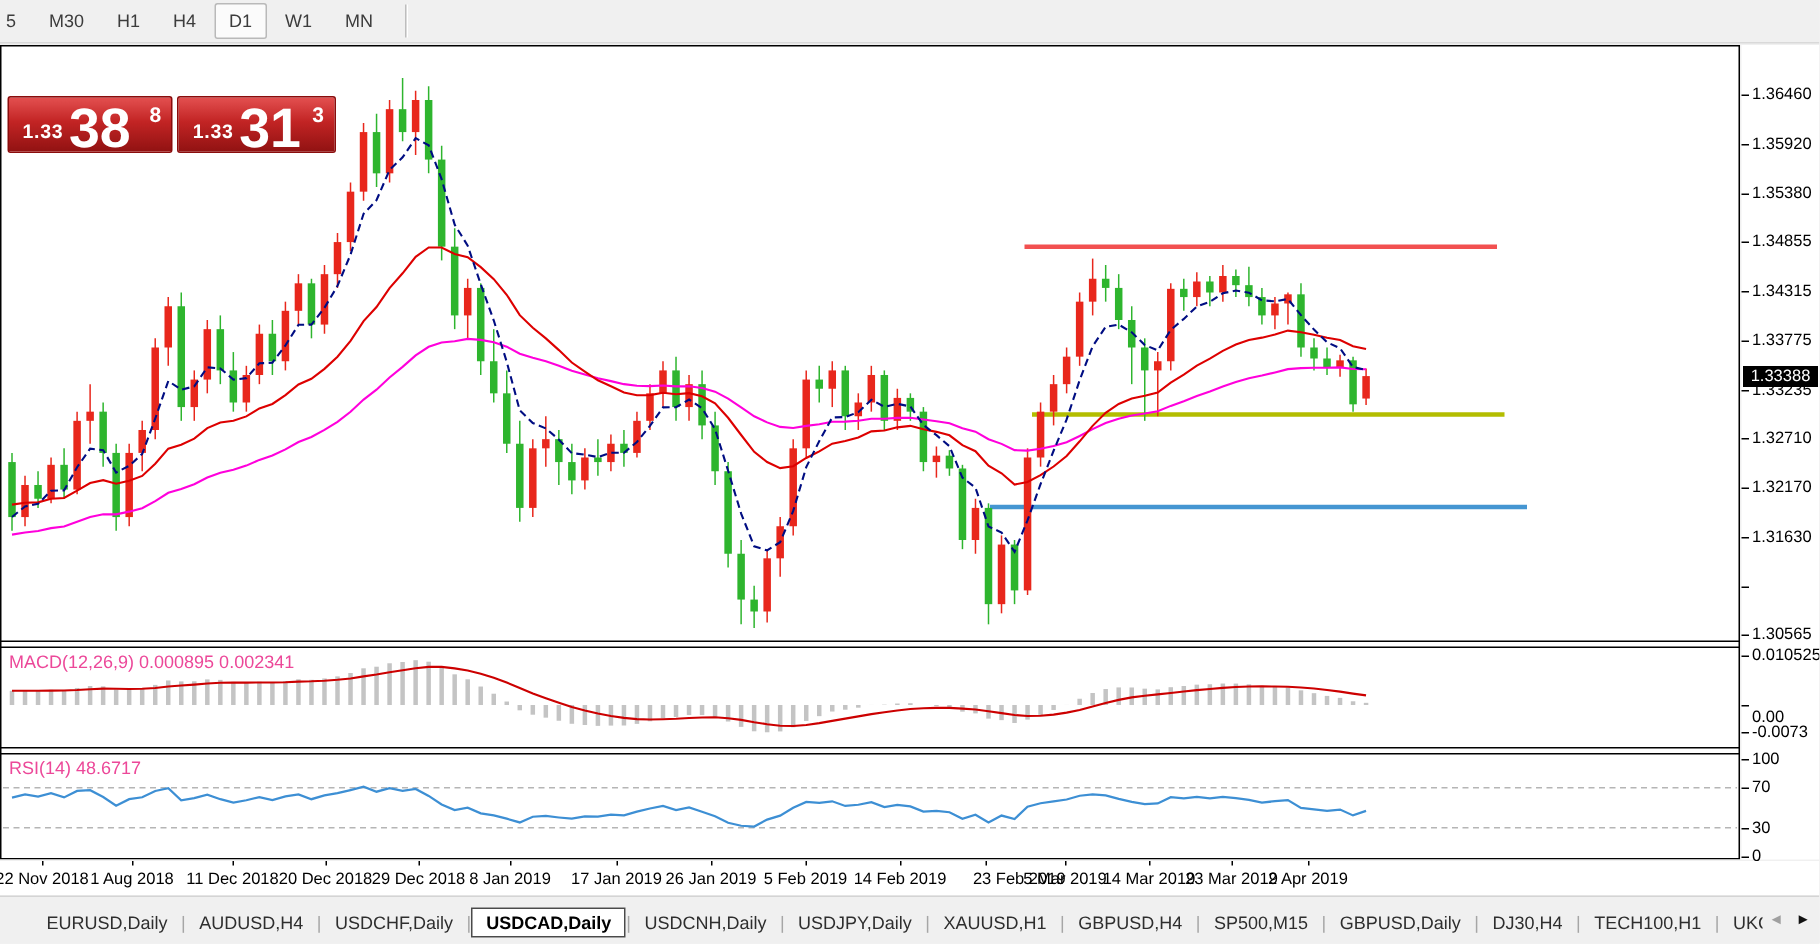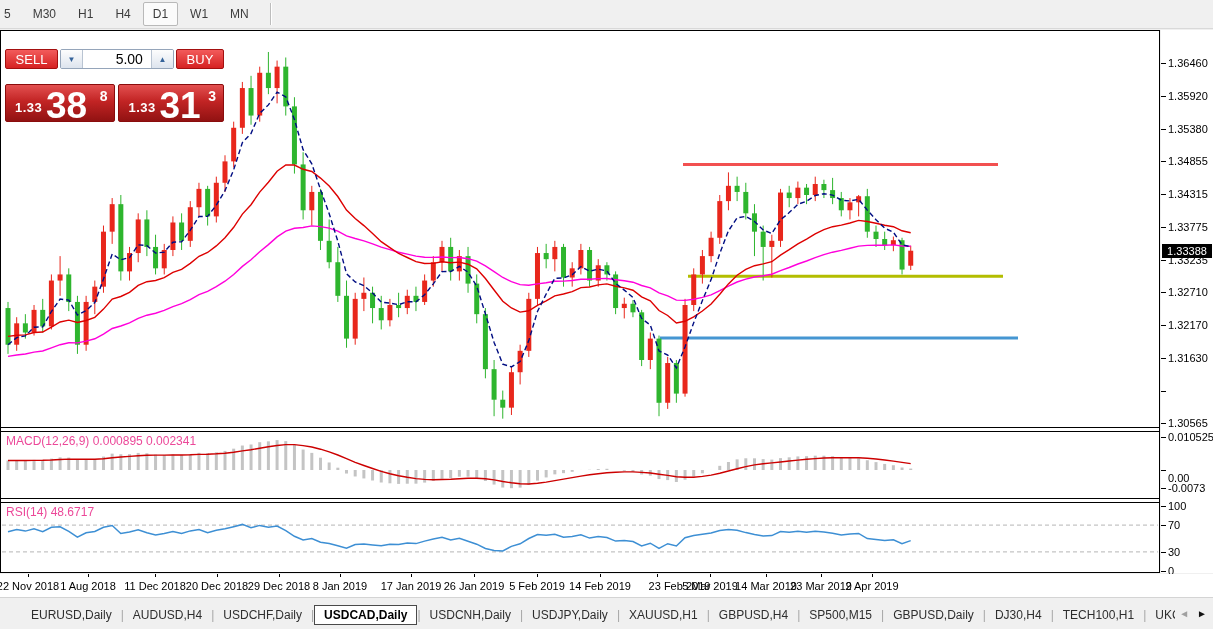--- a/index.html
+++ b/index.html
@@ -412,29 +412,20 @@
         <line x1="0" x2="1160" y1="401.5" y2="401.5" stroke="#000"></line>
         <line x1="0" x2="1160" y1="468.5" y2="468.5" stroke="#000"></line>
         <line x1="0" x2="1160" y1="472.5" y2="472.5" stroke="#000"></line>
       </svg>
 
 
     <div class="ind-label" id="macd-label">MACD(12,26,9) 0.000895 0.002341</div>
     <div class="ind-label" id="rsi-label">RSI(14) 48.6717</div>
 
     <div id="trade-panel">
-      <div id="tp-row1">
-        <div class="tp-btn" id="sell-btn">SELL</div>
-        <div id="vol-spinner">
-          <div class="spin-btn">▼</div>
-          <div id="vol-value">5.00</div>
-          <div class="spin-btn up">▲</div>
-        </div>
-        <div class="tp-btn" id="buy-btn">BUY</div>
-      </div>
       <div id="tp-row2">
         <div class="price-box" id="sell-price">
           <span class="p-small">1.33</span>
           <span class="p-big">38</span>
           <span class="p-sup">8</span>
         </div>
         <div class="price-box" id="buy-price">
           <span class="p-small">1.33</span>
           <span class="p-big">31</span>
           <span class="p-sup">3</span>

